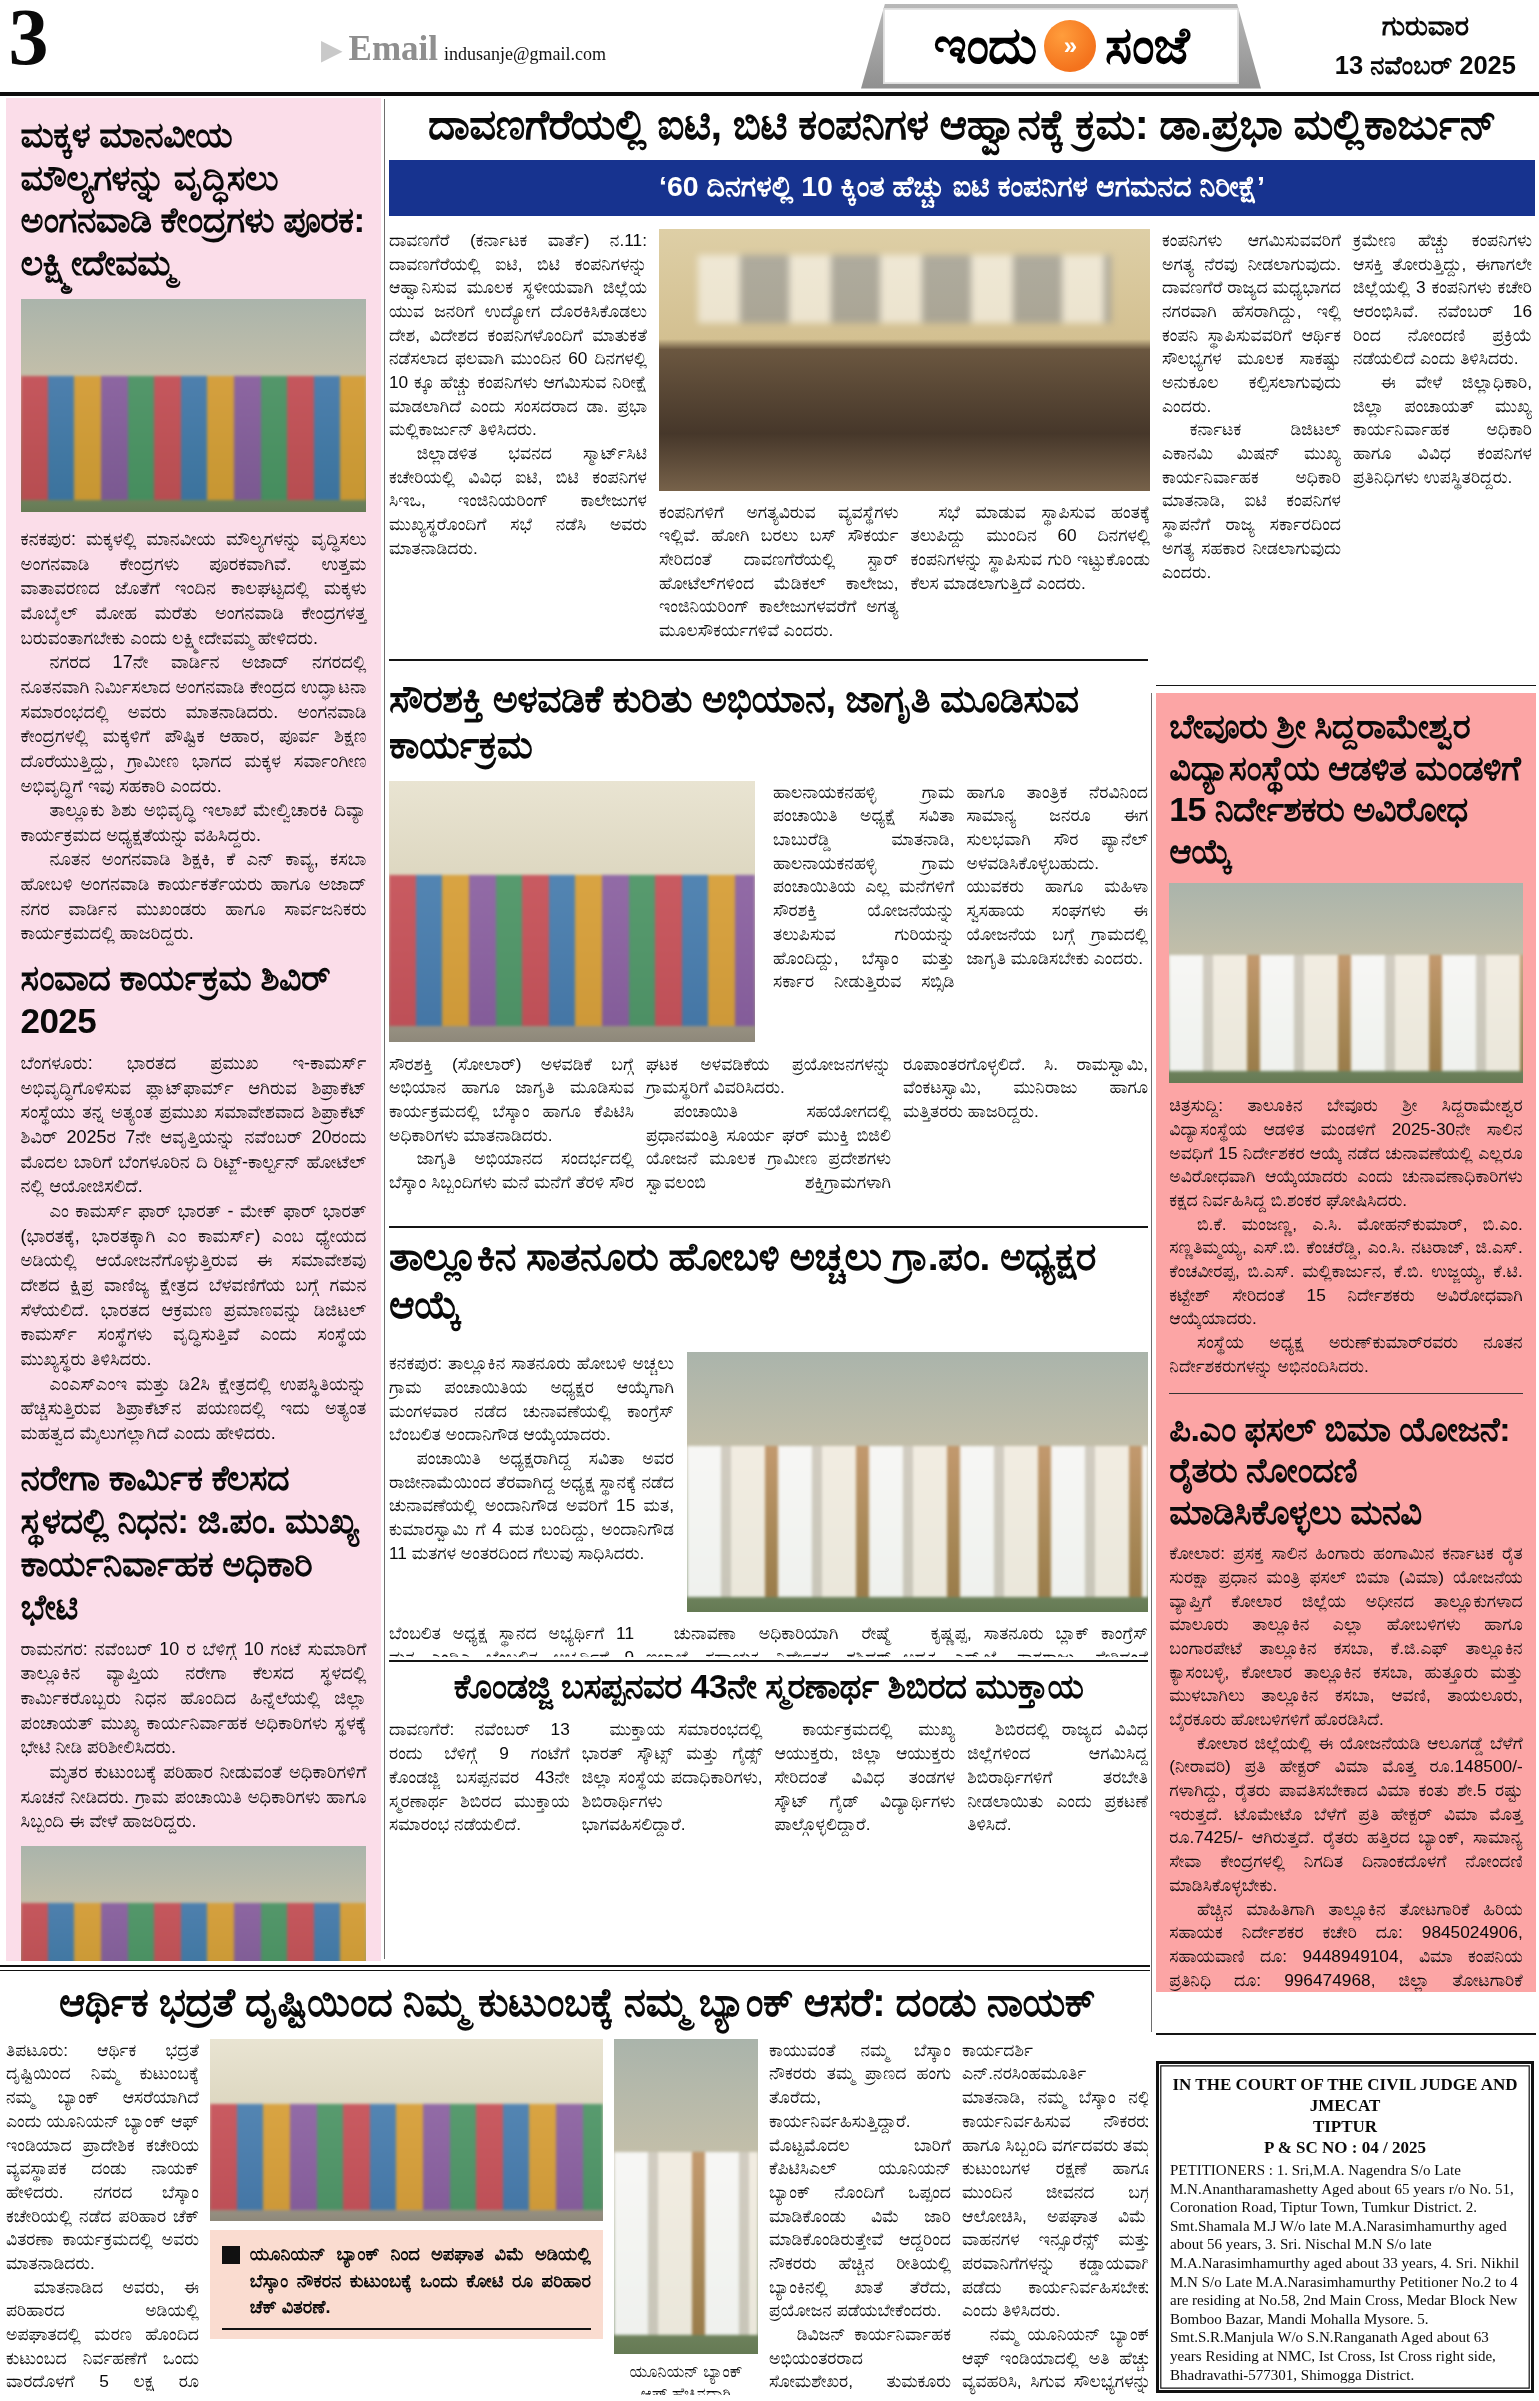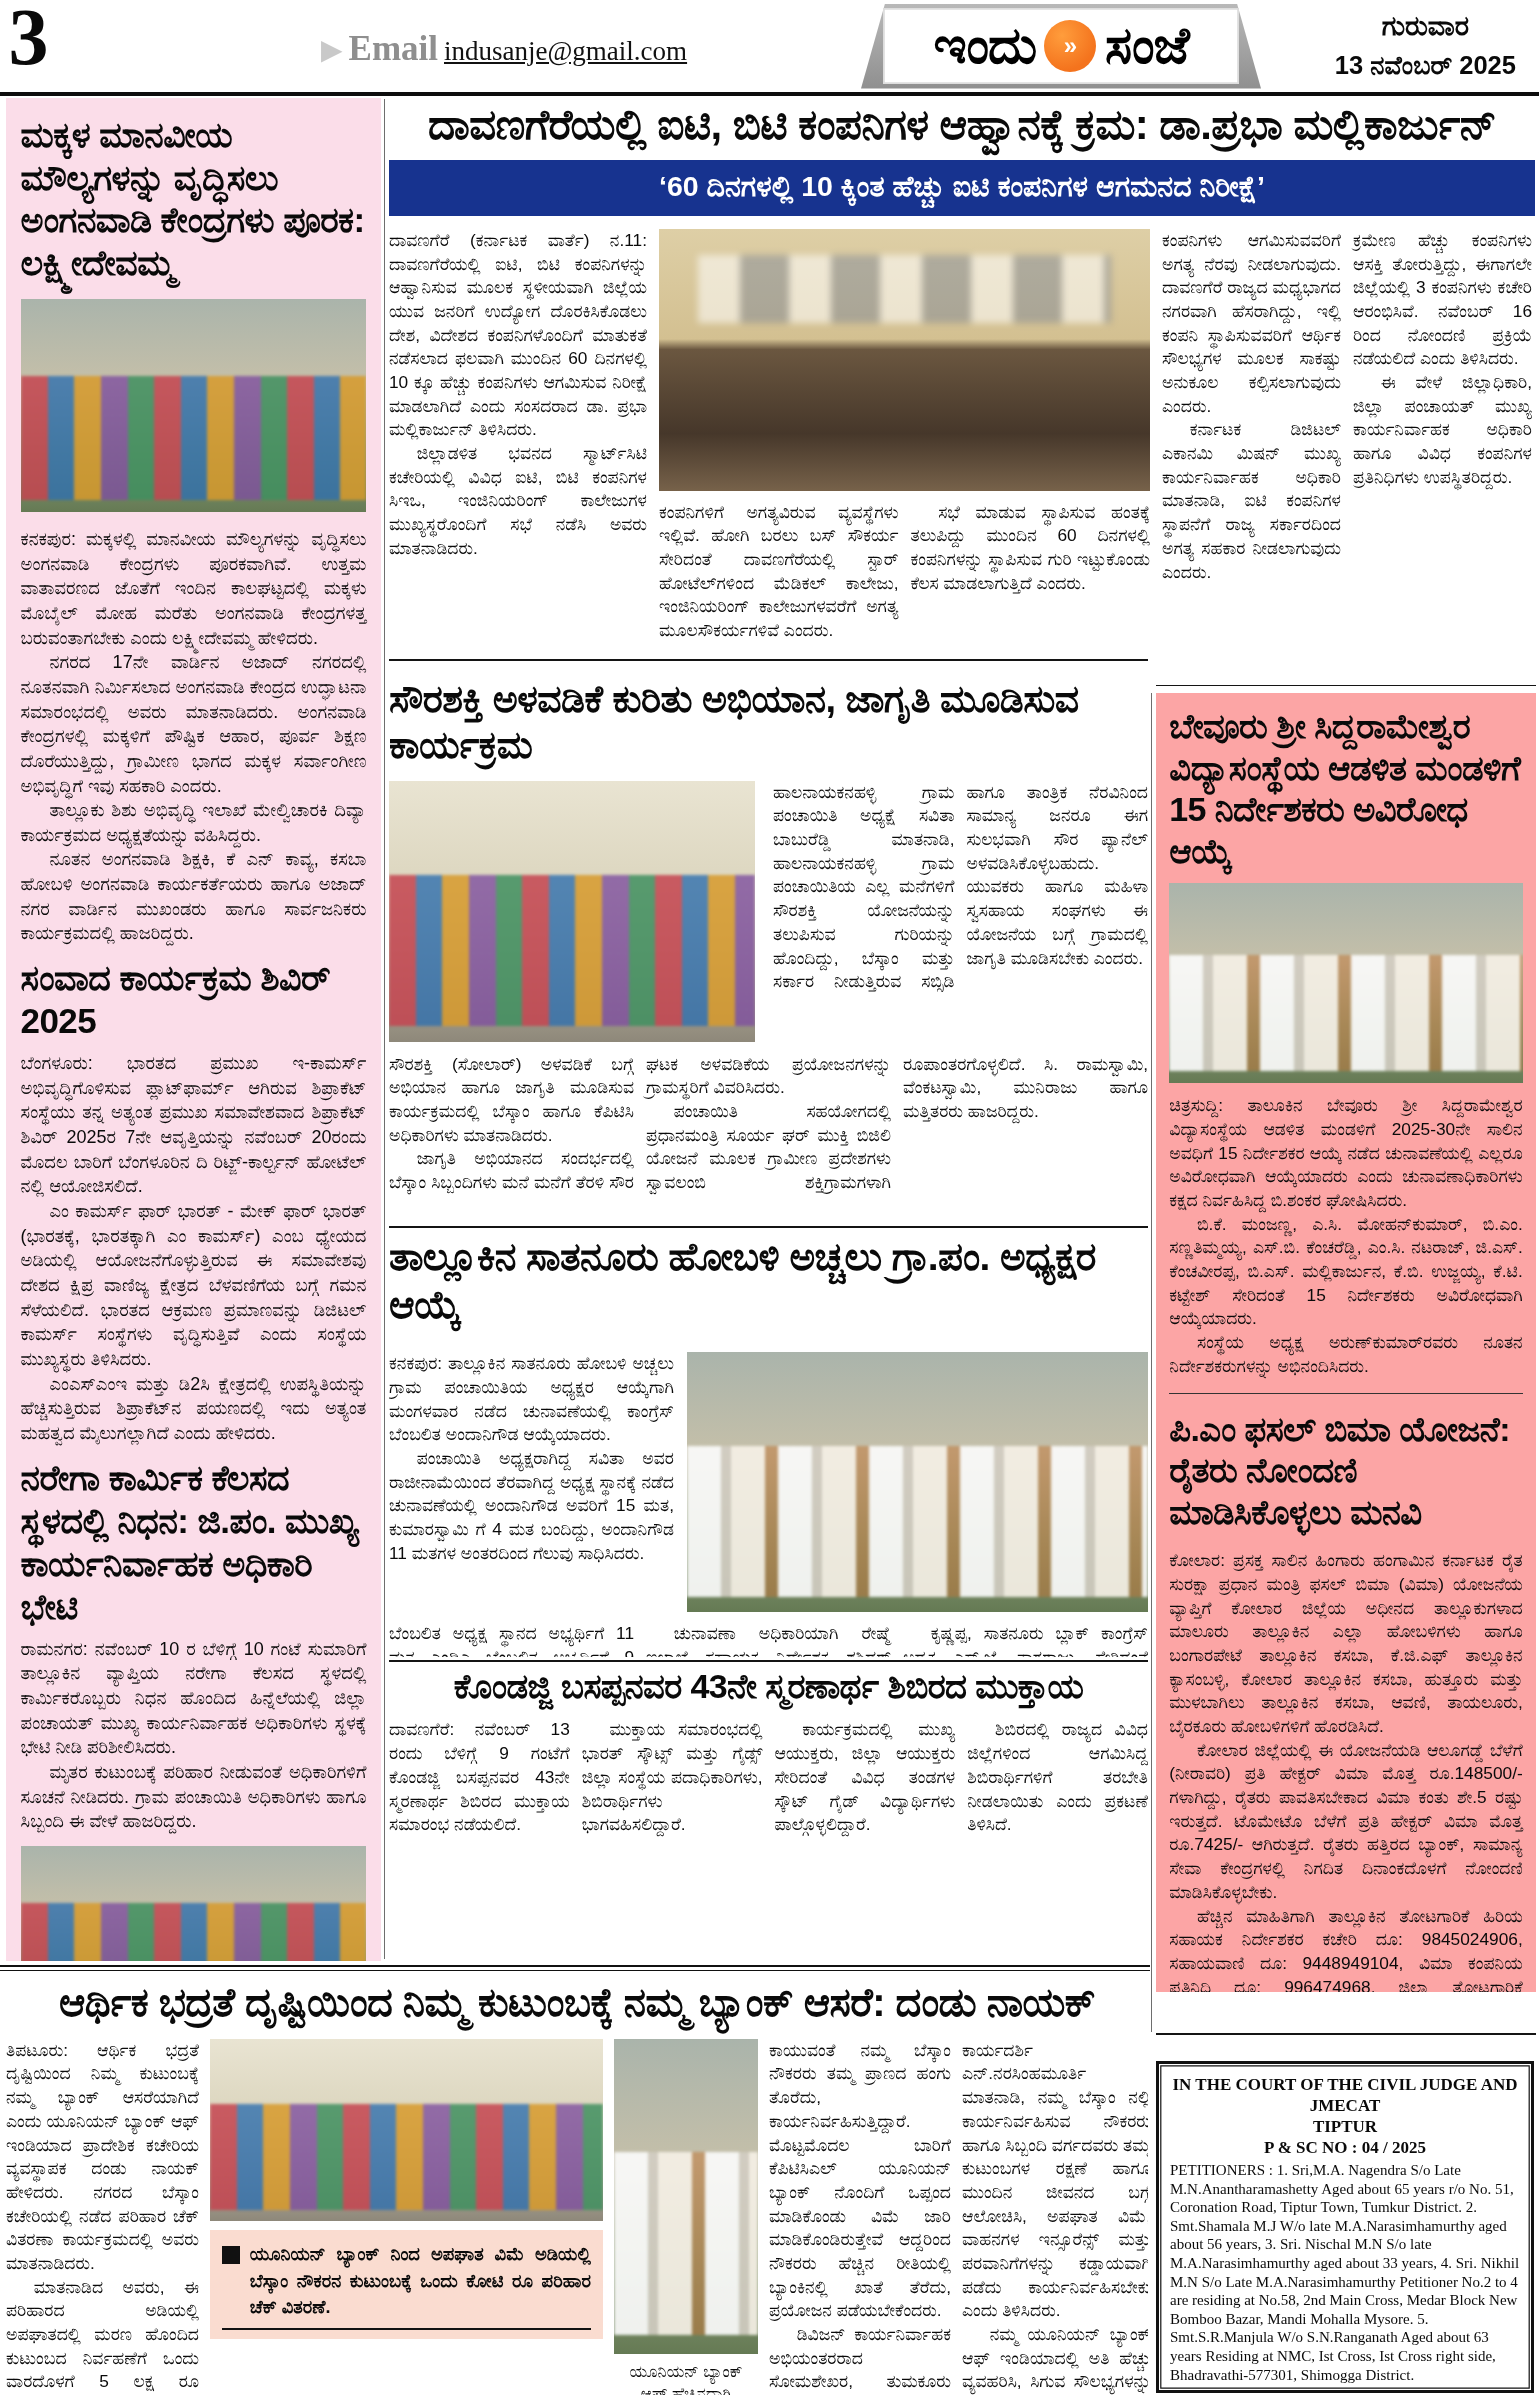--- a/index.html
+++ b/index.html
@@ -7,21 +7,21 @@
   .page { position:relative; width:1540px; height:2401px; background:#ffffff; overflow:hidden;
           font-family:"Liberation Sans", sans-serif; color:#0a0a0a; }
 
   
   .hdr { position:absolute; left:0; top:0; width:1540px; height:92px; }
   .pageno { position:absolute; left:8.5px; top:-8.5px; font-family:"Liberation Serif",serif;
             font-size:80px; font-weight:700; }
   .email-wrap { position:absolute; left:321px; top:29px; display:flex; align-items:baseline; gap:6px; }
   .email-arrow { color:#c9c9c9; font-size:28px; align-self:center; }
   .email-word { font-family:"Liberation Serif",serif; font-size:35px; color:#8f8f8f; font-weight:700;text-align:right; }
-  .email-addr { font-family:"Liberation Serif",serif; font-size:27px; color:#111;text-decoration:underline; }
+  .email-addr { font-family:"Liberation Serif",serif; font-size:18px; color:#111; }
   .masthead { position:absolute; left:861px; top:3.6px; width:400px; height:85px; }
   .mast-ribbon { position:absolute; inset:0; background:linear-gradient(180deg,#b9b9b9,#8f8f8f);
                  clip-path:polygon(6% 0, 94% 0, 100% 100%, 0 100%); }
   .mast-card { position:absolute; left:22px; top:4.9px; right:22px; bottom:4.9px; background:#ffffff;
                box-shadow:0 0 0 1.8px #dddddd inset; display:flex; align-items:center; justify-content:center; gap:8.5px; }
   .mast-kn { font-size:51px; font-weight:700; color:#000; letter-spacing:-1.2px; }
   .mast-dot { width:52px; height:52px; border-radius:50%; background:radial-gradient(circle at 35% 30%, #ff9d3c, #f4731d 70%);
               display:flex; align-items:center; justify-content:center; color:#fff; font-size:24px; font-weight:700; flex:none; }
   .dateblock { position:absolute; right:24px; top:11px; text-align:center; font-weight:700; }
   .dateblock .d1 { font-size:27px; }
@@ -87,21 +87,21 @@
   .kondajji { position:absolute; left:389px; top:1666px; width:759px; height:292px; overflow:hidden; }
   .kondajji .art-head { font-size:34px; text-align:center; }
   .kondajji .below { column-count:4; column-gap:12px; margin-top:11px; }
 
   
   .rightcol { position:absolute; left:1156px; top:693px; width:380px; height:1299px;
               background:#fca5a5; padding:13.3px 13.3px; overflow:hidden; }
   .rightcol .art-head { font-size:34px; }
   .rightcol .ph { width:100%; height:200px; margin:11px 0; }
   .rightcol .sep { height:1.2px; background:#333; margin:14.6px 0; }
-  .head-pm { font-size:33px; margin-bottom:16px; }
+  .head-pm { font-size:33px; margin-bottom:9px; }
 
   
   .court { position:absolute; left:1156px; top:2061px; width:378px; height:332px;
            border:3px solid #111; box-shadow:0 0 0 1.2px #fff inset, 0 0 0 2.4px #111 inset;
            padding:9.7px 11px; font-family:"Liberation Serif",serif; overflow:hidden; background:#fff; }
   .court .t { text-align:center; font-weight:700; font-size:17px; line-height:1.25; }
   .court .body { font-size:15px; line-height:1.24; margin-top:2.4px; text-align:left; }
   .court .vs { text-align:center; font-weight:700; font-size:16px; margin:2.4px 0; }
 
   

